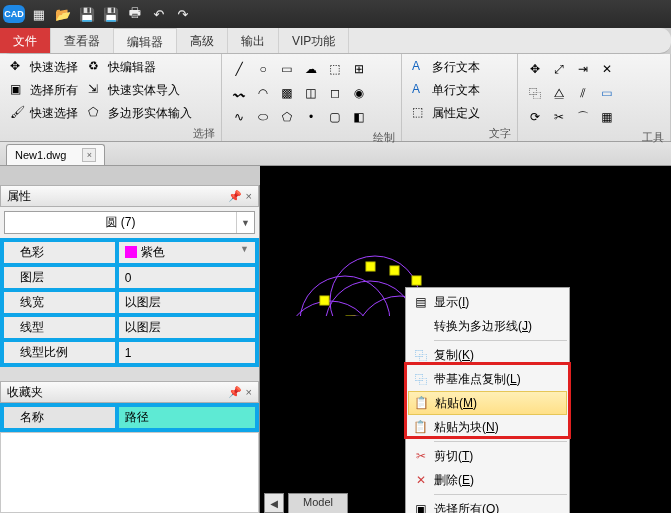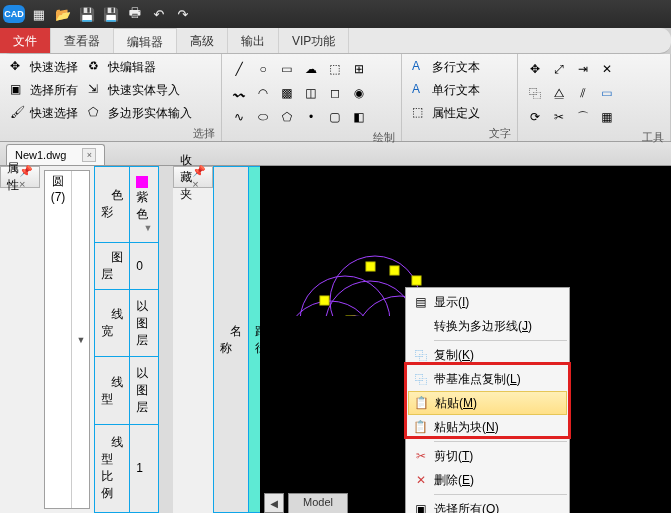--- a/index.html
+++ b/index.html
@@ -22,27 +22,27 @@
 .ribbon-item { display: flex; align-items: center; gap: 4px; padding: 1px 4px; height: 22px; cursor: pointer; white-space: nowrap; }
 .rib-ic { width: 16px; height: 16px; display: inline-block; }
 .icon-grid { display: grid; gap: 2px; grid-auto-flow: column; grid-template-rows: repeat(3, 22px); padding-top: 2px; }
 .icon-btn { width: 22px; height: 22px; display: flex; align-items: center; justify-content: center; cursor: pointer; }
 
 .tabstrip { height: 24px; background: linear-gradient(#e4e4e4, #d6d6d6); display: flex; align-items: flex-end; padding: 0 6px; border-bottom: 1px solid #9a9a9a; }
 .file-tab { background: #f8f8f8; border: 1px solid #9a9a9a; border-bottom: none; padding: 3px 8px; display: flex; align-items: center; gap: 16px; font-size: 11px; border-radius: 3px 3px 0 0; }
 .tab-close { width: 14px; height: 14px; display: flex; align-items: center; justify-content: center; border: 1px solid #bbb; background: #eee; font-size: 9px; color: #666; cursor: pointer; }
 
 .workspace { display: flex; height: 347px; }
-.left-panes { width: 260px; background: #f0f0f0; display: flex; flex-direction: row; border-right: 1px solid #888; }
+.left-panes { width: 260px; background: #f0f0f0; display: flex; flex-direction: column; border-right: 1px solid #888; margin-top: 19px; }
 .pane-hdr { height: 22px; background: linear-gradient(#fafafa,#e3e3e3); border: 1px solid #b0b0b0; display: flex; align-items: center; justify-content: space-between; padding: 0 6px; font-size: 12px; }
 .props-select { border: 1px solid #a0a0a0; background: #fff; margin: 4px; display: flex; text-align: center; }
 .props-select-val { flex: 1; padding: 2px 6px; }
 .props-select-dd { width: 18px; border-left: 1px solid #ccc; display: flex; align-items: center; justify-content: center; font-size: 9px; color: #555; cursor: pointer; }
 .props-table { border-collapse: collapse; width: 100%; font-size: 12px; }
-.props-table td { border: 1px solid #0ea5e9; padding: 2px 6px; height: 20px; background: #ececec; }
+.props-table td { border: 4px solid #0ea5e9; padding: 2px 6px; height: 20px; background: #ececec; }
 .props-table td:first-child { width: 45%; text-indent: 10px; }
 .color-swatch { display: inline-block; width: 12px; height: 12px; margin-right: 4px; vertical-align: -2px; }
 .spacer { flex: 0 0 14px; background: #dcdcdc; }
 
 .canvas-wrap { flex: 1; position: relative; background: #000; }
 .canvas { position: absolute; inset: 0; }
 .model-tab { position: absolute; bottom: 0; left: 28px; height: 20px; background: #d9d9d9; border: 1px solid #888; border-bottom: none; padding: 2px 14px; color: #333; font-size: 11px; }
 .arrow-btn { position:absolute; bottom:0; left:4px; width:20px; height:20px; background:#e6e6e6; border:1px solid #888; display:flex;align-items:center;justify-content:center;font-size:10px;color:#444; }
 
 .ctx-menu { position: absolute; left: 405px; top: 287px; width: 165px; background: #f5f5f5; border: 1px solid #a0a0a0; box-shadow: 2px 2px 5px rgba(0,0,0,0.3); padding: 2px; }

